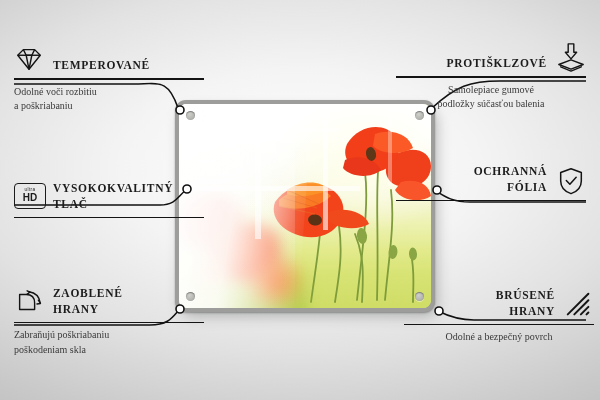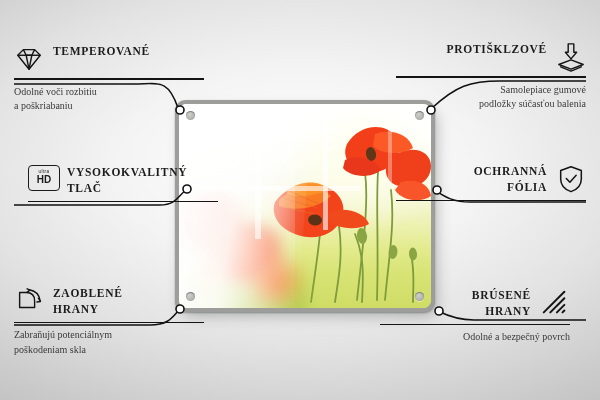--- a/index.html
+++ b/index.html
@@ -89,35 +89,35 @@
     position:absolute;width:9px;height:9px;border-radius:50%;
     background:radial-gradient(circle at 40% 35%, #cfd0cc 0%, #b4b5b1 60%, #8f918d 100%);
     box-shadow:inset 0 1px 1px rgba(0,0,0,.35), 0 1px 0 rgba(255,255,255,.45);
   }
 
   
   .connectors{position:absolute;left:0;top:0;width:600px;height:400px;pointer-events:none;}
 
   
   .feature{position:absolute;width:190px;}
-  .feature .head{display:flex;align-items:flex-start;gap:9px;}
+  .feature .head{display:flex;align-items:flex-end;gap:9px;}
   .feature.right .head{flex-direction:row-reverse;}
   .ico{width:30px;height:30px;flex:0 0 30px;display:block;}
   .titles{
     font-family:"Liberation Serif",serif;
     font-size:11.5px;font-weight:700;letter-spacing:.7px;
     color:#1c1c1c;line-height:1.38;text-transform:uppercase;
   }
   .feature.right .titles{text-align:right;}
   .rule{height:1.6px;background:#141414;margin:4px 0 5px;}
   .desc{
     font-family:"Liberation Serif",serif;
     font-size:10px;color:#3a3a3a;line-height:1.45;
   }
-  .feature.right .desc{text-align:right;}
+  .feature.right .desc{text-align:center;}
   .t2{display:block;}
 
   
   .hdbox{
     width:30px;height:24px;border:1.4px solid #1b1b1b;border-radius:4px;
     display:flex;flex-direction:column;align-items:center;justify-content:center;
     font-family:"Liberation Sans",sans-serif;color:#1b1b1b;
   }
   .hdbox .u{font-size:4.6px;letter-spacing:.4px;line-height:1;}
   .hdbox .h{font-size:10px;font-weight:700;line-height:1.05;}
@@ -246,21 +246,21 @@
         <span>TEMPEROVANÉ</span>
       </div>
     </div>
     <div class="rule"></div>
     <div class="desc">
       <span>Odolné voči rozbitiu</span><br>
       <span>a poškriabaniu</span>
     </div>
   </div>
 
-  <div class="feature left" style="left:14px;top:165px;margin-left:14px;">
+  <div class="feature left" style="left:14px;top:181px;">
     <div class="head">
       <div class="ico">
         <div class="hdbox">
           <span class="u">ultra</span>
           <span class="h">HD</span>
         </div>
       </div>
       <div class="titles">
         <span>VYSOKOKVALITNÝ</span>
         <span class="t2">TLAČ</span>
@@ -279,21 +279,21 @@
           <path d="M26,13 L28.2,16.5 L24.5,17"></path>
         </g>
       </svg>
       <div class="titles">
         <span>ZAOBLENÉ</span>
         <span class="t2">HRANY</span>
       </div>
     </div>
     <div class="rule"></div>
     <div class="desc">
-      <span>Zabraňujú potenciálnym</span><br>
+      <span>Zabraňujú poškriabaniu</span><br>
       <span>poškodeniam skla</span>
     </div>
   </div>
 
   <div class="feature right" style="left:396px;top:42px;">
     <div class="head">
       <svg class="ico" viewBox="0 0 32 32">
         <g fill="none" stroke="#141414" stroke-width="1.5" stroke-linejoin="round" stroke-linecap="round">
           <path d="M13,2 L19,2 L19,11 L22,11 L16,18 L10,11 L13,11 Z"></path>
           <path d="M16,19 L29,24 L16,29 L3,24 Z"></path>
@@ -320,21 +320,21 @@
         </g>
       </svg>
       <div class="titles">
         <span>OCHRANNÁ</span>
         <span class="t2">FÓLIA</span>
       </div>
     </div>
     <div class="rule"></div>
   </div>
 
-  <div class="feature right" style="left:380px;top:288px;">
+  <div class="feature right" style="left:404px;top:288px;">
     <div class="head">
       <svg class="ico" viewBox="0 0 32 32">
         <g stroke="#141414" stroke-width="2.1" stroke-linecap="round">
           <path d="M4,26 L26,4"></path>
           <path d="M11,26 L26,11"></path>
           <path d="M18,26 L26,18"></path>
           <path d="M24,26 L26,24"></path>
         </g>
       </svg>
       <div class="titles">

